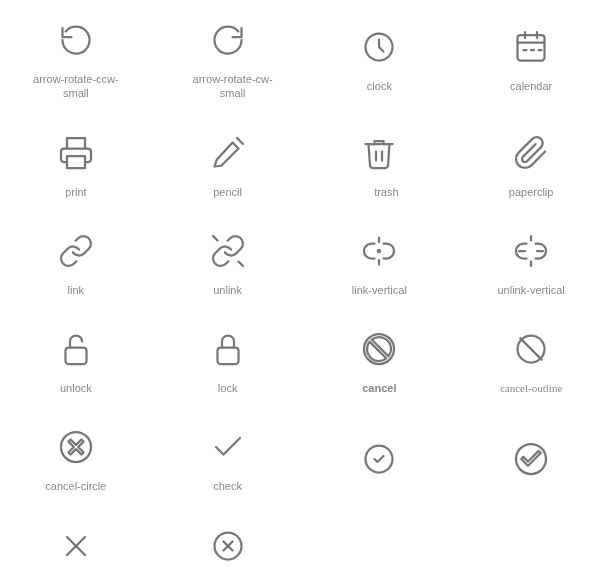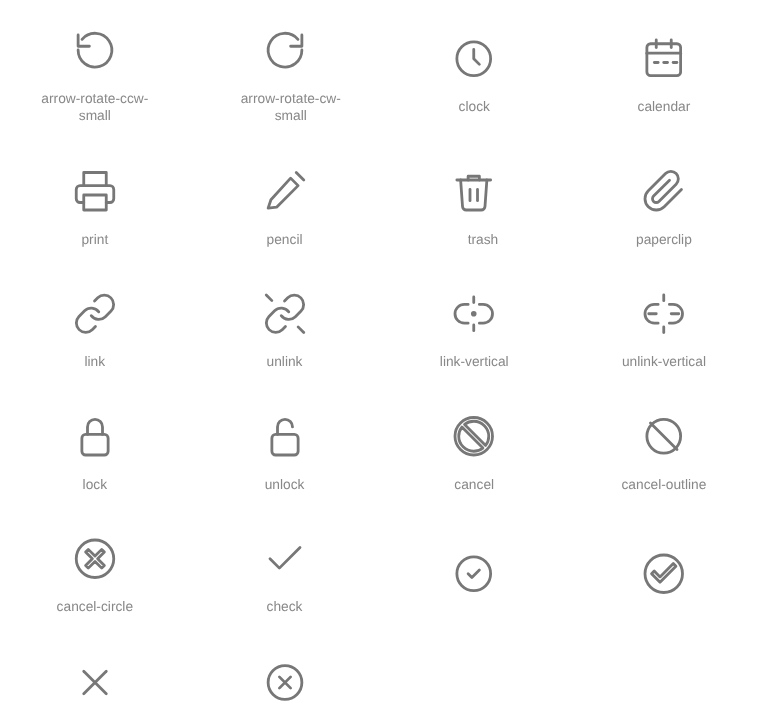--- a/index.html
+++ b/index.html
@@ -173,50 +173,50 @@
           <line x1="12" y1="2" x2="12" y2="5"></line>
           <line x1="12" y1="19" x2="12" y2="22"></line>
         </svg>
       </div>
       <div class="icon-label" style="white-space: pre-line;">unlink-vertical</div>
     </div>
     <div class="icon-cell">
       <div class="icon-symbol">
         <svg viewBox="0 0 24 24">
           <rect x="5" y="11" width="14" height="11" rx="2"></rect>
+          <path d="M8 11V7a4 4 0 0 1 8 0"></path>
+        </svg>
+      </div>
+      <div class="icon-label" style="white-space: pre-line;">unlock</div>
+    </div>
+    <div class="icon-cell">
+      <div class="icon-symbol">
+        <svg viewBox="0 0 24 24">
+          <rect x="5" y="11" width="14" height="11" rx="2"></rect>
           <path d="M8 11V7a4 4 0 0 1 8 0v4"></path>
         </svg>
       </div>
       <div class="icon-label" style="white-space: pre-line;">lock</div>
-    </div>
-    <div class="icon-cell">
-      <div class="icon-symbol">
-        <svg viewBox="0 0 24 24">
-          <rect x="5" y="11" width="14" height="11" rx="2"></rect>
-          <path d="M8 11V7a4 4 0 0 1 8 0"></path>
-        </svg>
-      </div>
-      <div class="icon-label" style="white-space: pre-line;">unlock</div>
     </div>
     <div class="icon-cell">
       <div class="icon-symbol">
         <svg viewBox="0 0 24 24" fill="#777" stroke="none">
           <path d="M12 2C6.48 2 2 6.48 2 12s4.48 10 10 10 10-4.48 10-10S17.52 2 12 2zm0 18c-4.42 0-8-3.58-8-8 0-1.85.63-3.55 1.69-4.9L16.9 18.31C15.55 19.37 13.85 20 12 20zm6.31-3.1L7.1 5.69C8.45 4.63 10.15 4 12 4c4.42 0 8 3.58 8 8 0 1.85-.63 3.55-1.69 4.9z"></path>
         </svg>
       </div>
-      <div class="icon-label" style="white-space: pre-line;">cancel</div>
+      <div class="icon-label" style="white-space: pre-line; font-weight: bold;">cancel</div>
     </div>
     <div class="icon-cell">
       <div class="icon-symbol">
         <svg viewBox="0 0 24 24">
           <circle cx="12" cy="12" r="9"></circle>
           <line x1="4.93" y1="4.93" x2="19.07" y2="19.07"></line>
         </svg>
       </div>
-      <div class="icon-label" style="white-space: pre-line;">cancel-outline</div>
+      <div class="icon-label" style="white-space: pre-line; font-family: Liberation Serif, serif;">cancel-outline</div>
     </div>
     <div class="icon-cell">
       <div class="icon-symbol">
         <svg viewBox="0 0 24 24" fill="#777" stroke="none">
           <path d="M12 2C6.47 2 2 6.47 2 12s4.47 10 10 10 10-4.47 10-10S17.53 2 12 2zm5 13.59L15.59 17 12 13.41 8.41 17 7 15.59 10.59 12 7 8.41 8.41 7 12 10.59 15.59 7 17 8.41 13.41 12 17 15.59z"></path>
         </svg>
       </div>
       <div class="icon-label" style="white-space: pre-line;">cancel-circle</div>
     </div>
     <div class="icon-cell">

